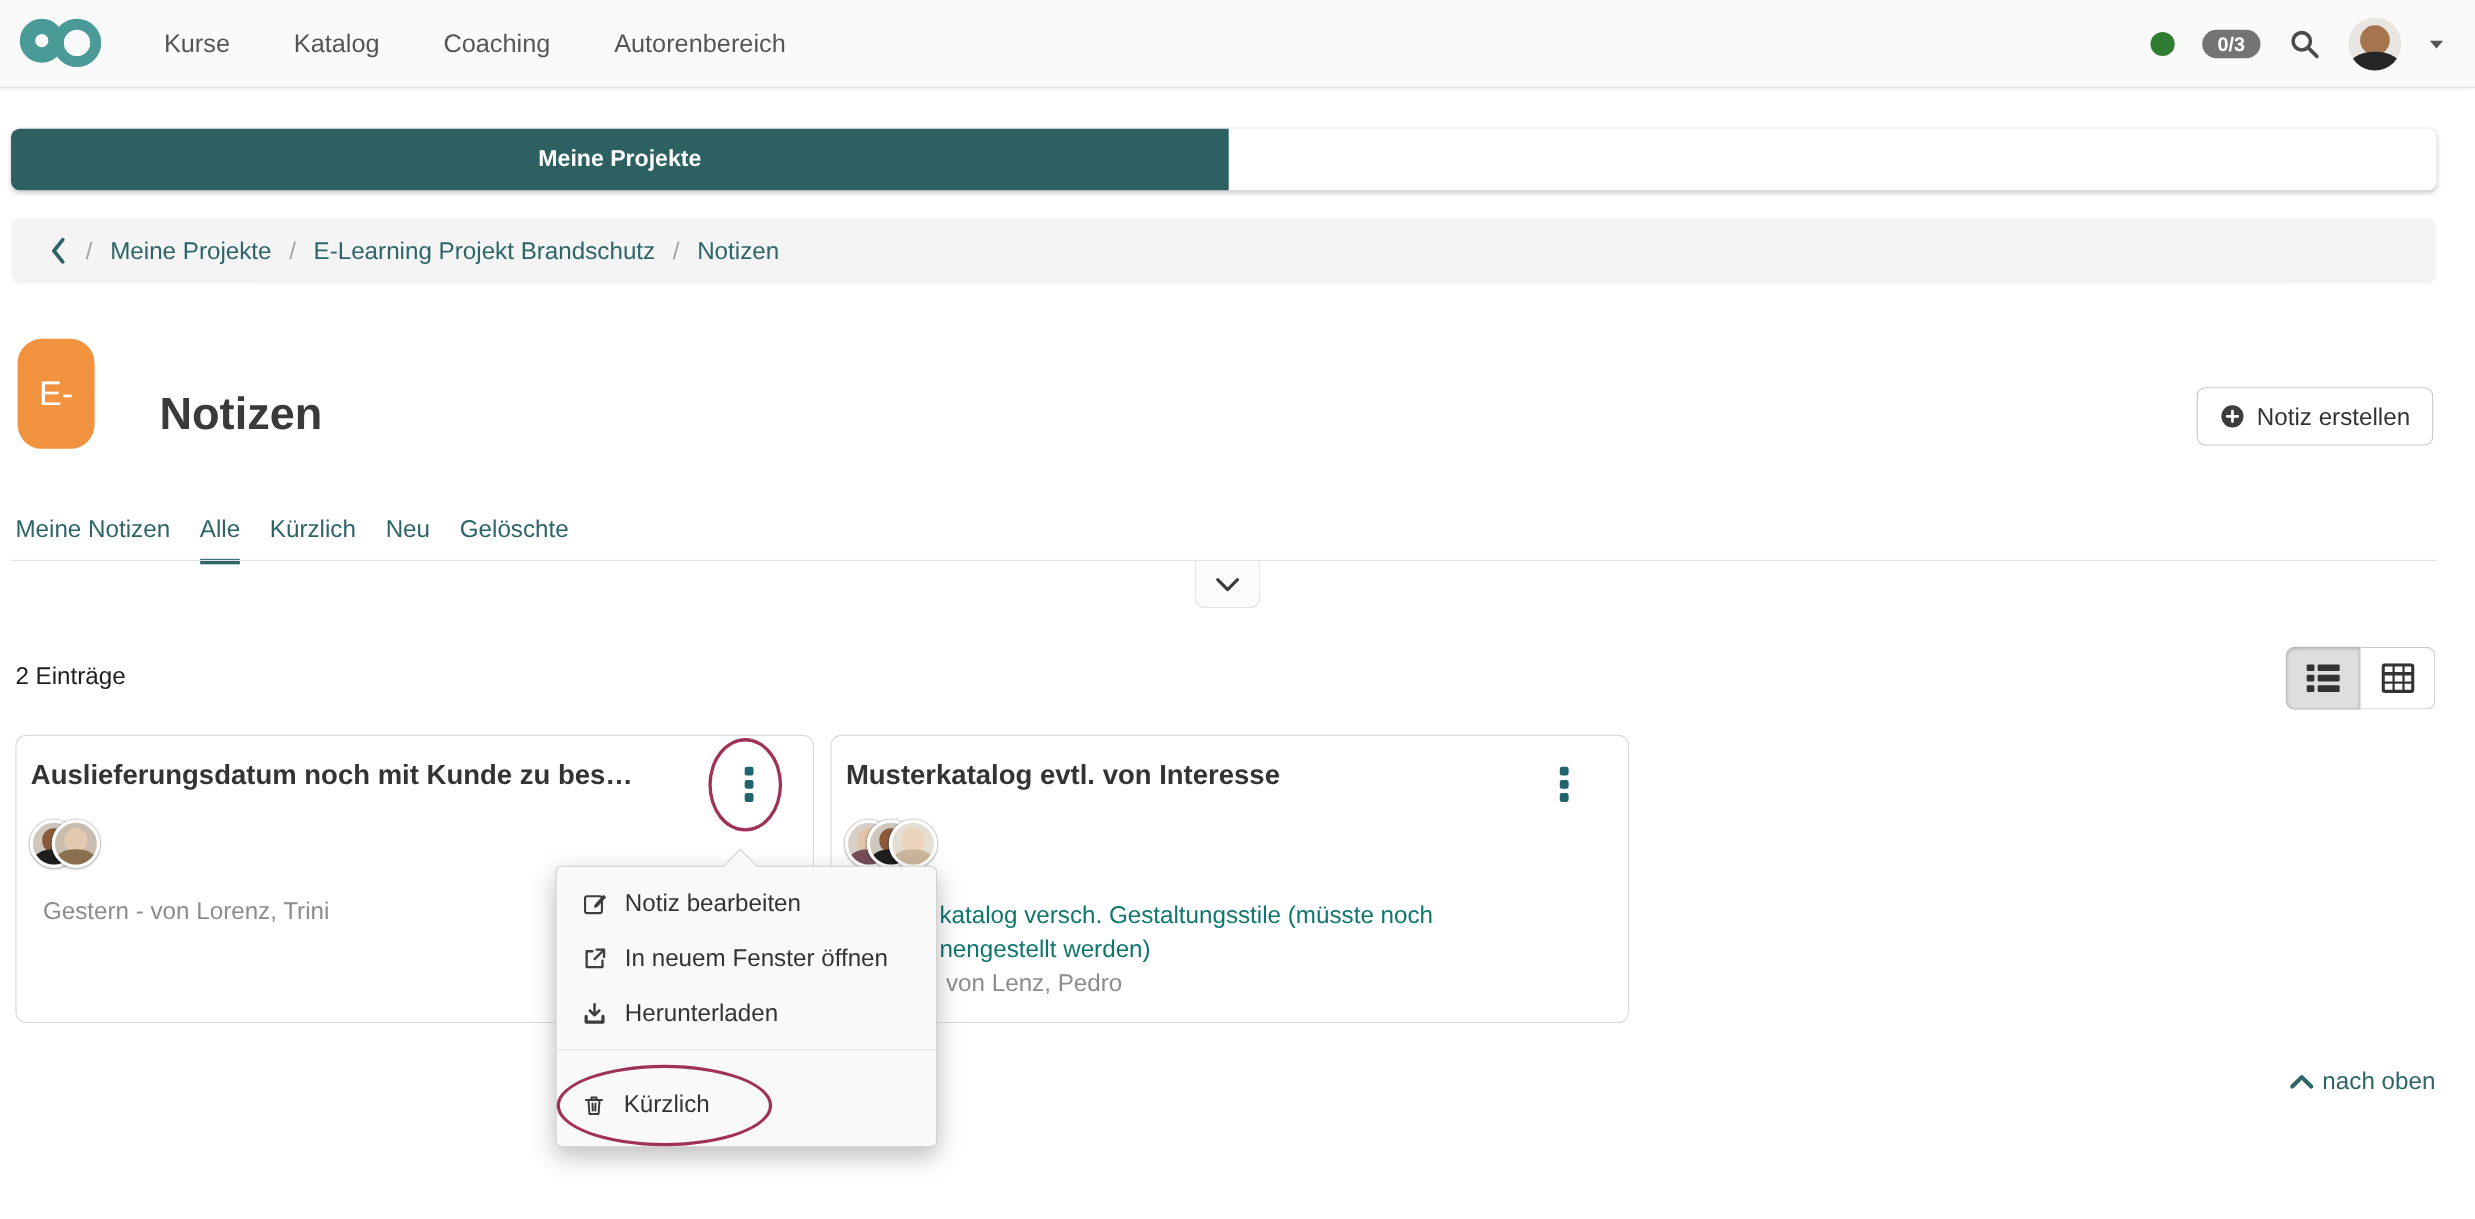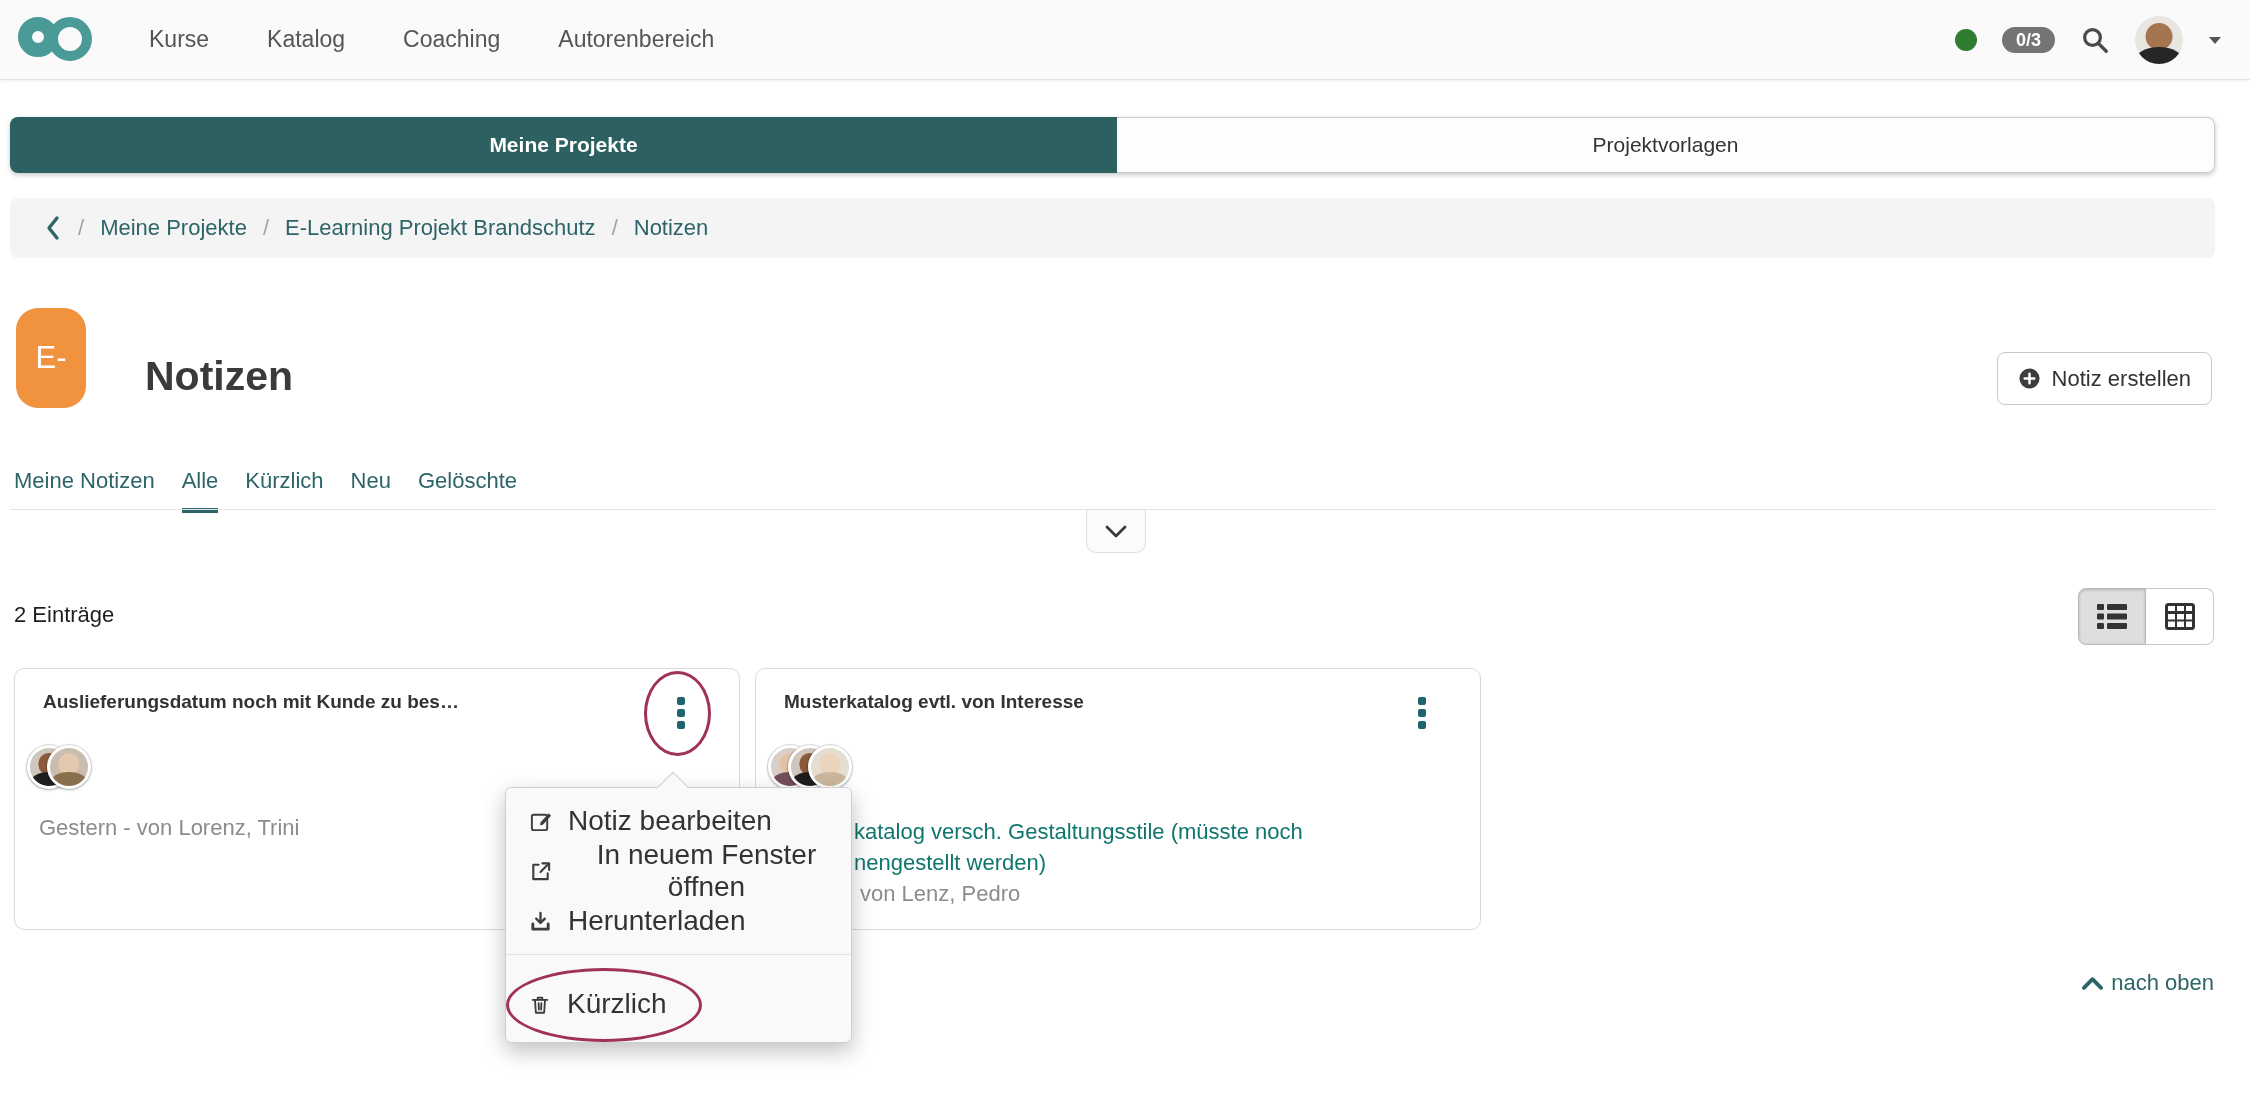--- a/index.html
+++ b/index.html
@@ -57,40 +57,40 @@
   
   .entries-count{position:absolute;left:14px;top:602px;font-size:22px;color:#1f1f1f;}
   .view-toggle{position:absolute;left:2078px;top:588px;display:flex;height:57px;}
   .toggle-btn{width:68px;display:flex;align-items:center;justify-content:center;cursor:pointer;background:#fff;border:1px solid #c9c9c9;}
   .toggle-btn.first{border-radius:8px 0 0 8px;}
   .toggle-btn.last{border-radius:0 8px 8px 0;border-left:none;}
   .toggle-btn.active{background:#dedede;border-color:#b9b9b9;box-shadow:inset 0 1px 3px rgba(0,0,0,.2);}
   
   .card{position:absolute;top:668px;width:726px;height:262px;background:#fff;border:1px solid #dadada;border-radius:10px;cursor:pointer;}
   .card.c1{left:14px;} .card.c2{left:755px;}
-  .card-title{position:absolute;left:28px;top:22px;font-size:19px;font-weight:bold;color:#333;white-space:nowrap;}
+  .card-title{position:absolute;left:13px;top:22px;font-size:25px;font-weight:bold;color:#333;white-space:nowrap;}
   .kebab{position:absolute;right:48px;top:28px;width:14px;display:flex;flex-direction:column;gap:4px;background:none;border:none;cursor:pointer;padding:0;}
   .kebab i{width:8px;height:8px;border-radius:2px;background:var(--kebab-teal,#20646e);}
   .av-row{position:absolute;left:12px;top:76px;display:flex;}
   .card-av{width:44px;height:44px;border:3px solid #fff;box-shadow:0 0 0 1px rgba(0,0,0,.12),0 1px 3px rgba(0,0,0,.25);}
   .av-row .card-av + .card-av{margin-left:-24px;}
   .av-m1{--av-bg:#cfc6bd;--av-skin:#8a5a3b;--av-shirt:#1f1e1f;}
   .av-w1{--av-bg:#c9bdb0;--av-skin:#e3c9ae;--av-shirt:#8a6f4e;}
   .av-w2{--av-bg:#d8cfc9;--av-skin:#e2c3a8;--av-shirt:#754e5a;}
   .av-w3{--av-bg:#e5ded2;--av-skin:#ecd3bb;--av-shirt:#cbb79c;}
   .card-meta{position:absolute;font-size:22px;color:#8c8c8c;}
   .card.c1 .card-meta{left:24px;top:146px;}
   .card-body-line{position:absolute;font-size:22px;color:#0f766e;white-space:nowrap;}
   
   .ctx-menu{position:absolute;left:505px;top:787px;width:347px;height:256px;background:#f9f9f9;
     border:1px solid #cfcfcf;border-radius:6px;box-shadow:0 8px 22px rgba(0,0,0,.25);z-index:20;}
   .ctx-arrow{position:absolute;left:156px;top:-12px;width:22px;height:22px;background:#f9f9f9;
     border-left:1px solid #cfcfcf;border-top:1px solid #cfcfcf;transform:rotate(45deg);}
   .ctx-item{position:absolute;left:0;width:100%;height:50px;display:flex;align-items:center;gap:16px;
-    padding-left:23px;font-size:28px;color:#333;cursor:pointer;background:none;border:none;font-family:"Liberation Sans",sans-serif;}
+    padding-left:23px;font-size:22px;color:#333;cursor:pointer;background:none;border:none;font-family:"Liberation Sans",sans-serif;}
   .ctx-div{position:absolute;left:0;top:166px;width:100%;height:1px;background:#e2e2e2;}
   
   .annot{position:absolute;border:3px solid var(--annotation-red,#a03158);border-radius:50%;z-index:30;pointer-events:none;}
   .annot.kebab-ring{left:644px;top:671px;width:67px;height:85px;}
   .annot.delete-ring{left:506px;top:968px;width:196px;height:74px;}
   
   .back-top{position:absolute;right:36px;top:970px;display:flex;align-items:center;gap:8px;
     color:var(--link-teal,#2c6468);font-size:22px;cursor:pointer;}
   svg{display:block;}
 </style>
@@ -137,23 +137,20 @@
             <polygon points="1,1 13,1 7,8" fill="#555"></polygon>
           </svg>
       </span>
     </div>
   </div>
 
   <div class="segments">
     <div class="segment left">
         <span>Meine Projekte</span>
       </div>
-    <div class="segment right">
-        <span>Projektvorlagen</span>
-      </div>
   </div>
 
   <div class="breadcrumb">
     <span class="back-btn">
       <span>
         <svg width="18" height="26" viewBox="0 0 18 26" fill="none" stroke="#2c6468" stroke-width="3.4" stroke-linecap="round" stroke-linejoin="round">
           <polyline points="13,3 5,13 13,23"></polyline>
         </svg>
       </span>
     </span>

